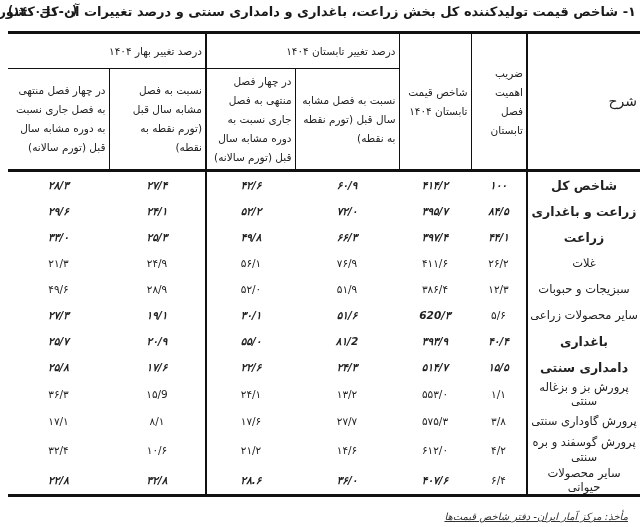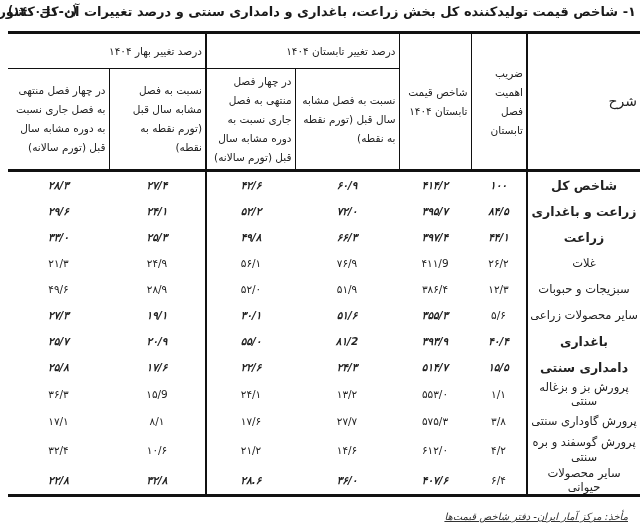--- a/index.html
+++ b/index.html
@@ -82,39 +82,39 @@
         <td class="num boldnum">۴۴/۱</td>
         <td class="num boldnum">۳۹۷/۴</td>
         <td class="num boldnum">۶۶/۳</td>
         <td class="num thick boldnum">۴۹/۸</td>
         <td class="num boldnum">۲۵/۳</td>
         <td class="num boldnum">۳۳/۰</td>
       </tr>
       <tr>
         <td class="label thick">غلات</td>
         <td class="num">۲۶/۲</td>
-        <td class="num">۴۱۱/9</td>
+        <td class="num">۴۱۱/۶</td>
         <td class="num">۷۶/۹</td>
         <td class="num thick">۵۶/۱</td>
         <td class="num">۲۴/۹</td>
         <td class="num">۲۱/۳</td>
       </tr>
       <tr>
         <td class="label thick">سبزیجات و حبوبات</td>
         <td class="num">۱۲/۳</td>
         <td class="num">۳۸۶/۴</td>
         <td class="num">۵۱/۹</td>
         <td class="num thick">۵۲/۰</td>
         <td class="num">۲۸/۹</td>
         <td class="num">۴۹/۶</td>
       </tr>
       <tr>
         <td class="label thick">سایر محصولات زراعی</td>
         <td class="num">۵/۶</td>
-        <td class="num boldnum">۳۵۵/۳</td>
+        <td class="num boldnum">620/۳</td>
         <td class="num boldnum">۵۱/۶</td>
         <td class="num thick boldnum">۳۰/۱</td>
         <td class="num boldnum">۱۹/۱</td>
         <td class="num boldnum">۲۷/۳</td>
       </tr>
       <tr class="bold">
         <td class="label thick">باغداری</td>
         <td class="num boldnum">۴۰/۴</td>
         <td class="num boldnum">۳۹۳/۹</td>
         <td class="num boldnum">۸۱/2</td>

